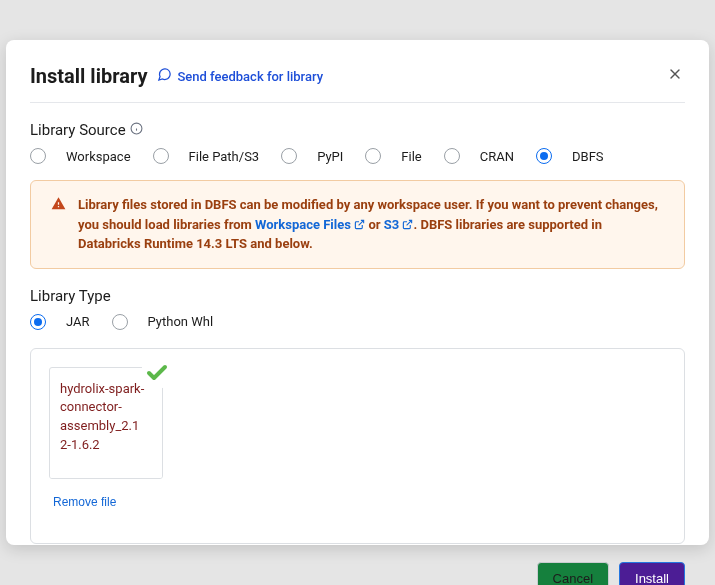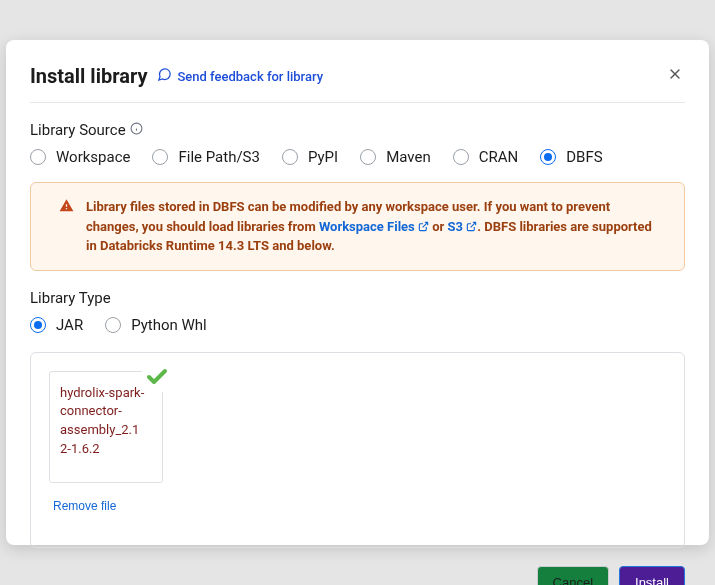--- a/index.html
+++ b/index.html
@@ -82,22 +82,22 @@
       color: #6b7280;
     }
     .radio-group {
       display: flex;
       gap: 22px;
       flex-wrap: wrap;
     }
     .radio-item {
       display: inline-flex;
       align-items: center;
-      gap: 10px;
-      font-size: 15px;
+      gap: 20px;
+      font-size: 13px;
       color: #1c1c1c;
       cursor: pointer;
       user-select: none;
     }
     .radio {
       width: 16px;
       height: 16px;
       border: 1.5px solid #9aa0a6;
       border-radius: 50%;
       display: inline-flex;
@@ -113,21 +113,21 @@
       width: 8px;
       height: 8px;
       background: #0b6cf0;
       border-radius: 50%;
     }
     .warning-banner {
       margin-top: 16px;
       background: #fff6ed;
       border: 1px solid #f2cba2;
       border-radius: 6px;
-      padding: 14px 28px;
+      padding: 14px 20px;
       display: flex;
       gap: 12px;
       font-size: 13px;
       line-height: 1.5;
       color: #9a3f0f;
     }
     .warning-banner b {
       font-weight: 700;
     }
     .warn-icon {
@@ -278,21 +278,21 @@
       <label class="radio-item">
         <span class="radio"></span>
         <span>File Path/S3</span>
       </label>
       <label class="radio-item">
         <span class="radio"></span>
         <span>PyPI</span>
       </label>
       <label class="radio-item">
         <span class="radio"></span>
-        <span>Maven</span>
+        <span>File</span>
       </label>
       <label class="radio-item">
         <span class="radio"></span>
         <span>CRAN</span>
       </label>
       <label class="radio-item">
         <span class="radio checked"></span>
         <span>DBFS</span>
       </label>
     </div>

